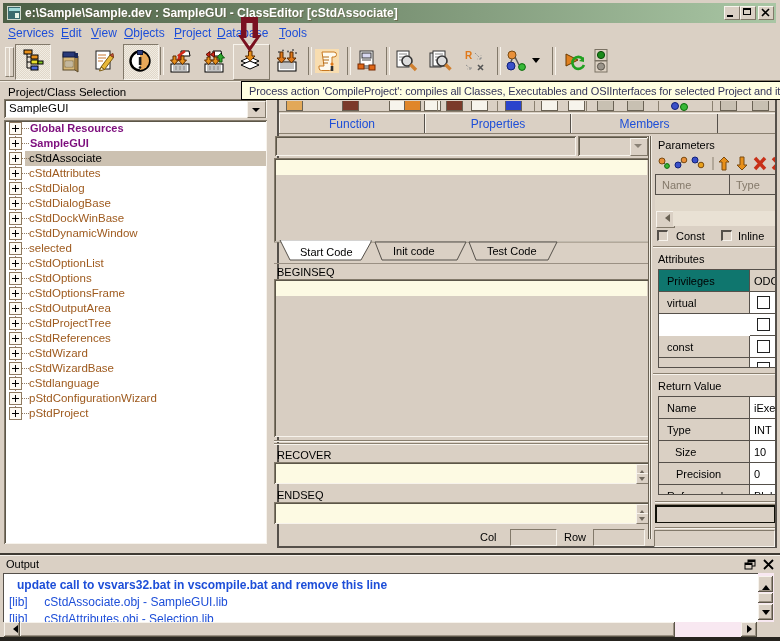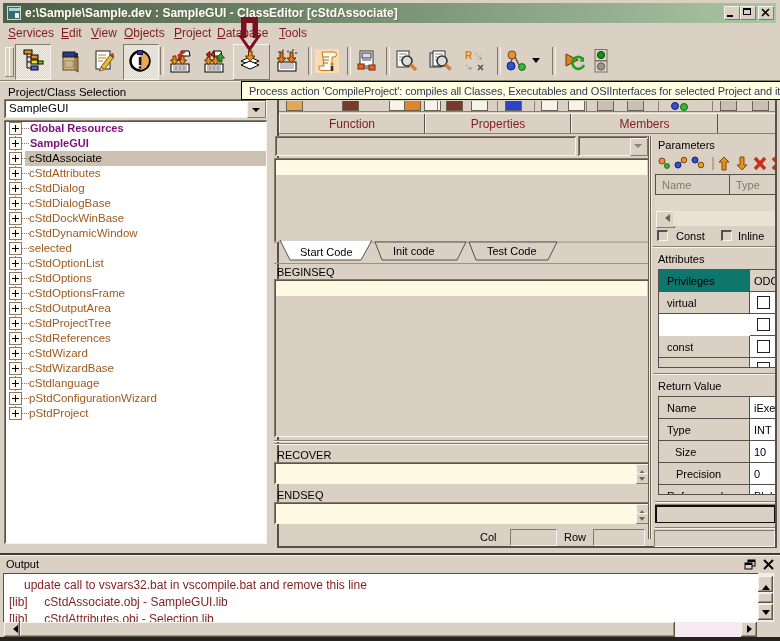--- a/index.html
+++ b/index.html
@@ -6,21 +6,21 @@
   body{width:780px;height:641px;position:relative;overflow:hidden;
        background:#dad0c4;font-family:"Liberation Sans",sans-serif;}
   .abs{position:absolute;}
   .sunken{border-top:1px solid #82796a;border-left:1px solid #82796a;
           border-bottom:1px solid #f7f3ec;border-right:1px solid #f7f3ec;}
   .sunken2{box-shadow:inset 1px 1px 0 #82796a, inset -1px -1px 0 #f7f3ec, inset 2px 2px 0 #5c5648;}
   .raised{border-top:1px solid #f7f3ec;border-left:1px solid #f7f3ec;
           border-bottom:1px solid #82796a;border-right:1px solid #82796a;}
   .raised2{box-shadow:inset -1px -1px 0 #5c5648, inset 1px 1px 0 #f7f3ec, inset -2px -2px 0 #9a9083;}
   .t11{font-size:11px;color:#000;}
-  .t12{font-size:12px;color:#7f1d1d;}
+  .t12{font-size:12px;color:#1d4ed8;}
   .tbp{font-size:11px;font-weight:bold;color:#7d0e7d;line-height:15px;white-space:nowrap;}
   .tbr{font-size:11.5px;color:#9e5a1e;line-height:15px;white-space:nowrap;}
   .tsel{font-size:11.5px;color:#000;line-height:15px;white-space:nowrap;}
   .pbox{width:11px;height:11px;border:1px solid #8f7a60;background:#fdfbf3;}
   .pbox .ph{position:absolute;left:2px;top:5px;width:7px;height:1px;background:#000;}
   .pbox .pv{position:absolute;left:5px;top:2px;width:1px;height:7px;background:#000;}
   .vdots{background-image:repeating-linear-gradient(to bottom,#8f7a60 0,#8f7a60 1px,transparent 1px,transparent 2px);}
   .hdots{background-image:repeating-linear-gradient(to right,#8f7a60 0,#8f7a60 1px,transparent 1px,transparent 2px);}
 
 </style>
@@ -544,21 +544,21 @@
 <svg class="abs" style="left:744px;top:558px;" width="13" height="13" viewBox="0 0 13 13">
 <rect x="4" y="2" width="7" height="6" fill="none" stroke="#000"></rect>
 <rect x="4" y="2" width="7" height="2" fill="#000"></rect>
 <rect x="1" y="5" width="7" height="6" fill="#dad0c4" stroke="#000"></rect>
 <rect x="1" y="5" width="7" height="2" fill="#000"></rect>
 </svg>
 <svg class="abs" style="left:762px;top:558px;" width="13" height="13" viewBox="0 0 13 13">
 <path d="M2,2 L11,11 M11,2 L2,11" stroke="#000" stroke-width="1.8"></path>
 </svg>
 <div class="abs" style="left:3px;top:573px;width:755px;height:49px;background:#fff;border-top:1px solid #55504a;border-left:1px solid #55504a;box-sizing:border-box;overflow:hidden;">
-<div class="abs t12" style="left:20px;top:4px;white-space:pre;">update call to vsvars32.bat in vscompile.bat and remove this line</div>
+<div class="abs t12" style="left:13px;top:4px;white-space:pre;font-weight:bold;">update call to vsvars32.bat in vscompile.bat and remove this line</div>
 <div class="abs t12" style="left:5px;top:21px;white-space:pre;">[lib]     cStdAssociate.obj - SampleGUI.lib</div>
 <div class="abs t12" style="left:5px;top:38px;white-space:pre;">[lib]     cStdAttributes.obj - Selection.lib</div>
 </div>
 
 <div class="abs" style="left:758px;top:573px;width:16px;height:49px;background:#f8e8f1;"></div>
 <div class="abs raised2" style="left:758px;top:576px;width:15px;height:16px;background:#dad0c4;">
     <div class="abs" style="left:4px;top:5px;width:0;height:0;border:4px solid transparent;border-bottom:5px solid #000;"></div>
   </div>
 <div class="abs raised2" style="left:758px;top:593px;width:15px;height:10px;background:#dad0c4;"></div>
 <div class="abs raised2" style="left:758px;top:604px;width:15px;height:16px;background:#dad0c4;">

